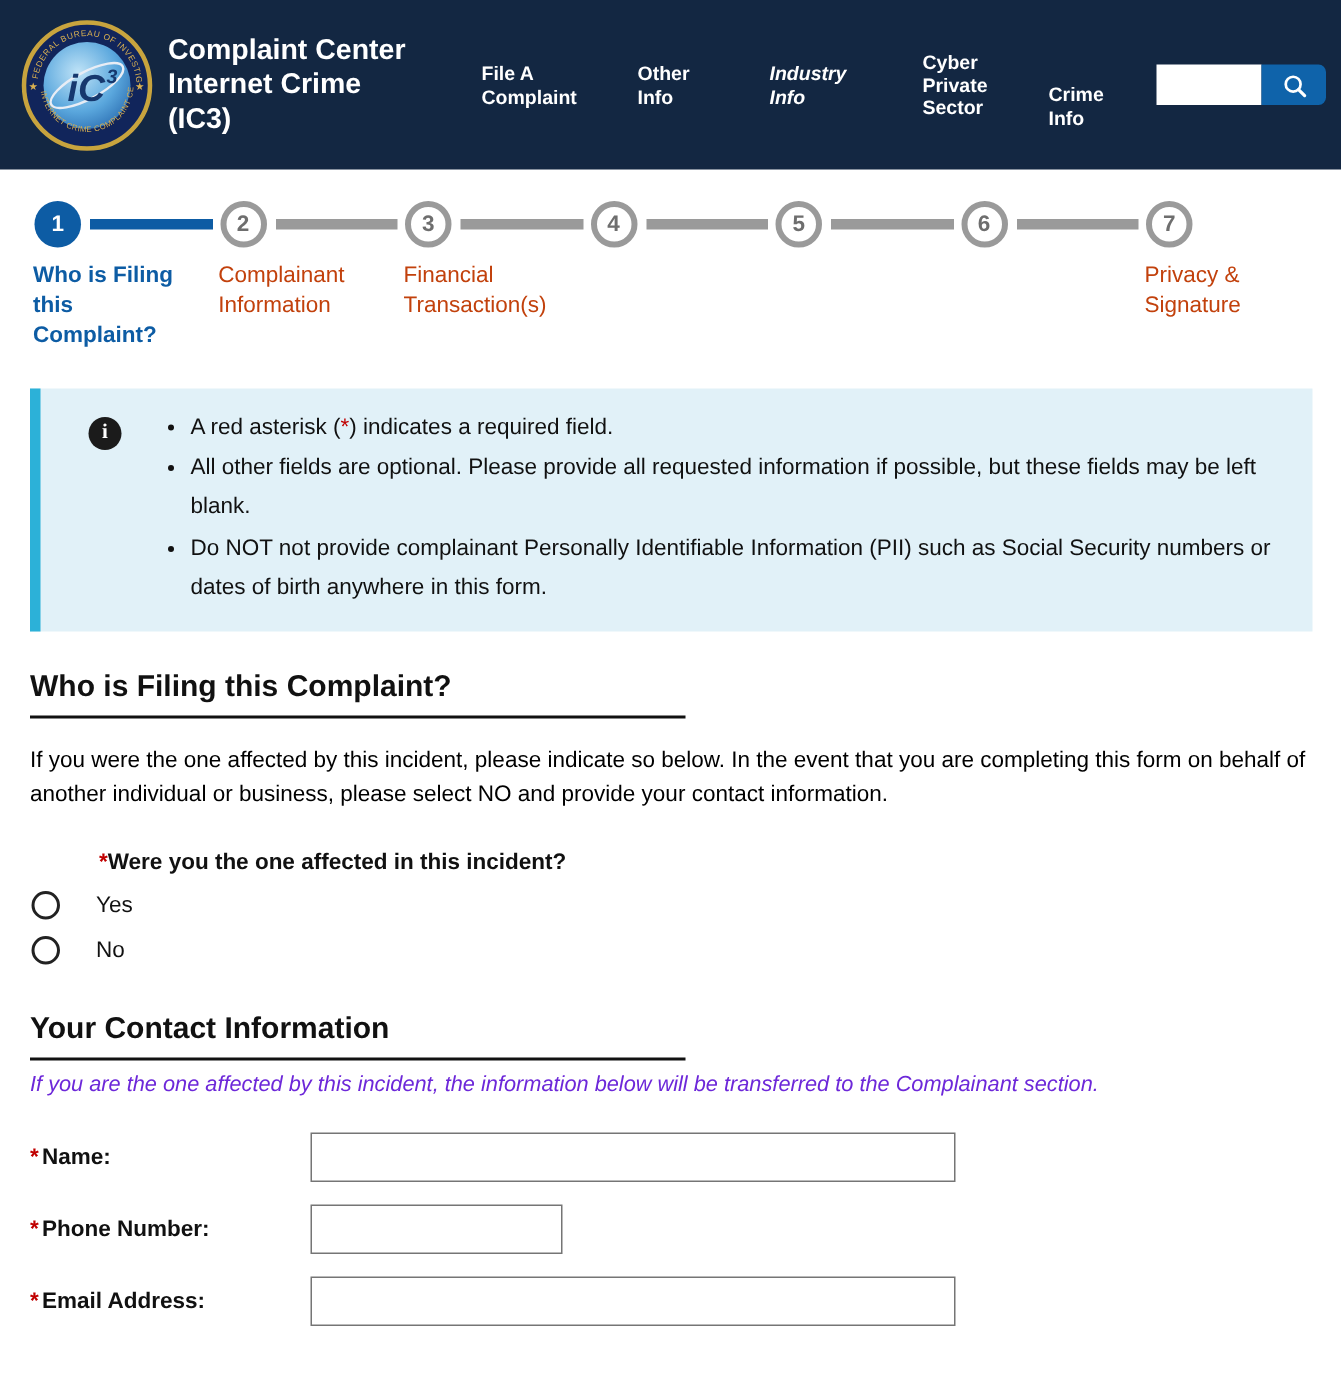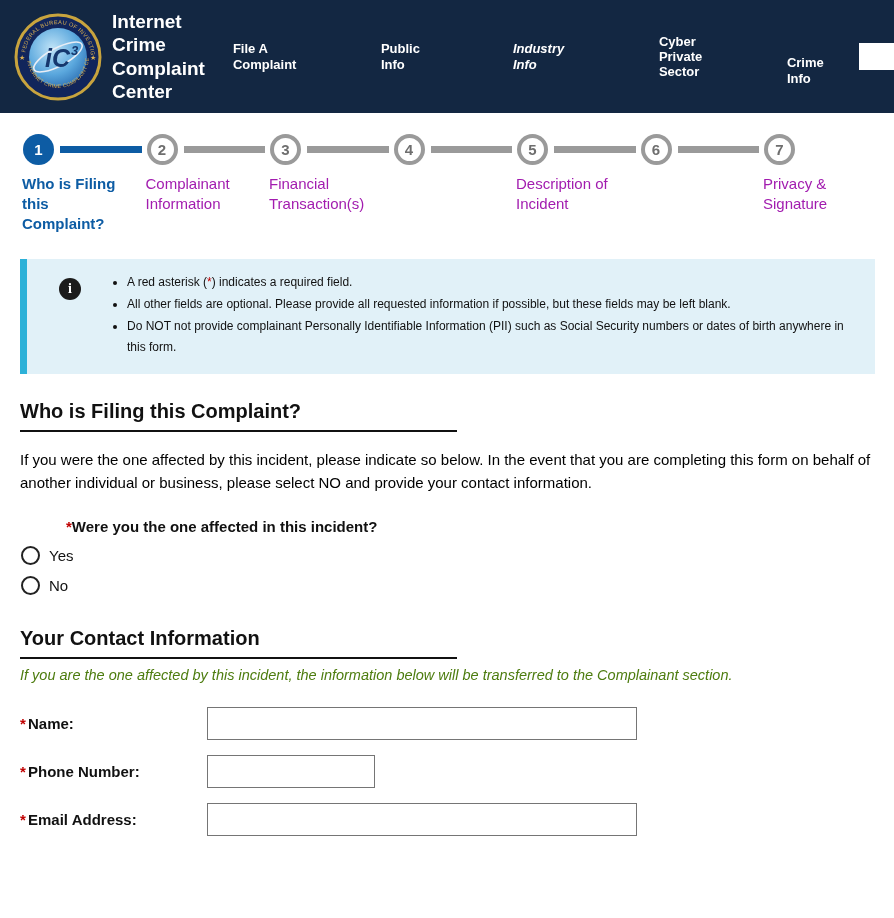--- a/index.html
+++ b/index.html
@@ -4,58 +4,58 @@
 <style>
   html,body{margin:0;padding:0;background:#fff;}
   body{font-family:"Liberation Sans",sans-serif;color:#111;width:894px;}
   .page{width:894px;}
 
   
   .hdr{background:#132742;height:113px;display:flex;align-items:center;padding:0 10px 0 14px;box-sizing:border-box;}
   .logo{width:88px;height:88px;flex:0 0 auto;}
   .hdr-title{color:#fff;font-weight:bold;font-size:19px;line-height:1.22;margin-left:10px;width:190px;}
   .hdr-title span{display:block;}
-  .nav{display:flex;align-items:center;margin-left:28px;gap:44px;}
+  .nav{display:flex;align-items:center;margin-left:28px;}
   .nav-item{color:#fff;font-weight:bold;font-size:13px;line-height:1.18;cursor:pointer;}
   .nav-item:nth-child(1){width:68px;}
   .nav-item:nth-child(2){width:48px;margin-left:36px;}
   .nav-item:nth-child(3){width:60px;margin-left:40px;font-style:italic;}
   .nav-item:nth-child(4){width:54px;margin-left:42px;}
   .nav-item:nth-child(5){width:44px;margin-left:30px;margin-top:28px;}
   .search{display:flex;margin-left:28px;}
   .search input{width:70px;height:27px;border:none;padding:0 6px;font-size:13px;box-sizing:border-box;outline:none;}
   .search button{width:43px;height:27px;background:#0f63aa;border:none;border-radius:0 5px 5px 0;cursor:pointer;display:flex;align-items:center;justify-content:center;}
 
   
   .stepper{display:flex;padding:21px 0 0 23px;}
   .step{width:123.5px;position:relative;flex:0 0 auto;}
   .step:last-child{width:104px;}
   .circle{width:31px;height:31px;border-radius:50%;box-sizing:border-box;display:flex;align-items:center;justify-content:center;font-weight:bold;font-size:15px;background:#fff;border:4px solid #9a9a9a;color:#6e6e6e;}
   .step.active .circle{background:#0d5ca4;border:none;color:#fff;}
   .connector{position:absolute;top:12px;left:37px;right:5px;height:7px;background:#9a9a9a;}
   .step.active .connector{background:#0d5ca4;}
-  .step-label{margin:9px 0 0 -1px;font-size:15px;line-height:1.33;color:#a21caf;width:104px;}
+  .step-label{margin:9px 0 0 -1px;font-size:15px;line-height:1.33;color:#c2410c;width:104px;}
   .step.active .step-label{color:#0d5ca4;font-weight:bold;}
 
   
   .info-box{margin:25px 19px 0 20px;background:#e1f1f8;border-left:7px solid #2cb1d8;display:flex;padding:13px 18px 15px 0;}
   .info-icon{width:22px;height:22px;border-radius:50%;background:#1b1b1b;color:#fff;font-weight:bold;font-size:14px;display:flex;align-items:center;justify-content:center;margin:6px 0 0 32px;flex:0 0 auto;font-family:"Liberation Serif",serif;}
   .info-box ul{margin:0 0 0 26px;padding-left:20px;}
-  .info-box li{font-size:12px;line-height:1.75;color:#111;margin-bottom:1px;}
+  .info-box li{font-size:15px;line-height:1.75;color:#111;margin-bottom:1px;}
   .req-red{color:#c00000;}
 
   
   .main{margin:0 20px;}
   h2{font-size:20px;color:#111;margin:26px 0 0;padding-bottom:7px;border-bottom:2px solid #111;width:437px;font-weight:bold;}
   .intro{margin:16px 0 0;font-size:15px;line-height:1.55;color:#000000;max-width:854px;}
   .question{margin-top:24px;font-weight:bold;font-size:15px;margin-left:46px;}
   .radio-row{display:flex;align-items:center;margin:11px 0 0 1px;cursor:pointer;width:90px;}
   .radio-circle{width:19px;height:19px;border:2px solid #222;border-radius:50%;box-sizing:border-box;background:#fff;flex:0 0 auto;}
-  .radio-text{font-size:15px;margin-left:9px;color:#111;}
-  .note{font-style:italic;font-size:14.5px;color:#4d7c0f;margin-top:8px;}
+  .radio-text{font-size:15px;margin-left:24px;color:#111;}
+  .note{font-style:italic;font-size:14.5px;color:#6d28d9;margin-top:8px;}
   .form{margin-top:24px;}
   .field-row{display:flex;align-items:center;margin-bottom:15px;}
   .field-label{width:187px;font-size:15px;font-weight:bold;color:#111;display:flex;flex:0 0 auto;}
   .req-mark{color:#c00000;width:8px;flex:0 0 auto;}
   .req-mark.hidden{visibility:hidden;}
   .txt{height:33px;border:1px solid #757575;font-size:15px;padding:0 8px;box-sizing:border-box;outline:none;font-family:"Liberation Sans",sans-serif;}
   .txt.wide{width:430px;}
   .txt.short{width:168px;}
   .input-wrap{position:relative;width:430px;}
   .input-wrap .txt{width:100%;}
@@ -83,26 +83,27 @@
       <text font-size="5.6" fill="#d9b051" letter-spacing="0.4"><textPath href="#arcTop" startOffset="4%">FEDERAL BUREAU OF INVESTIGATION</textPath></text>
       <path id="arcBot" d="M 13,44 A 31,31 0 0 0 75,44" fill="none"></path>
       <text font-size="5.2" fill="#d9b051" letter-spacing="0.3"><textPath href="#arcBot" startOffset="4%">INTERNET CRIME COMPLAINT CENTER</textPath></text>
       <text x="5" y="47" font-size="7" fill="#d9b051">★</text>
       <text x="76" y="47" font-size="7" fill="#d9b051">★</text>
       <ellipse cx="44" cy="44" rx="27" ry="9" fill="none" stroke="#e8edf5" stroke-width="1.6" transform="rotate(-28 44 44)"></ellipse>
       <text x="31" y="54" font-size="25" font-style="italic" font-weight="bold" fill="#16386e">iC</text>
       <text x="57" y="42" font-size="13" font-style="italic" font-weight="bold" fill="#16386e">3</text>
     </svg>
     <div class="hdr-title">
+      <span>Complaint Center</span>
       <span>Internet Crime</span>
-      <span>Complaint Center</span>
+      <span>(IC3)</span>
     </div>
     <div class="nav">
       <div class="nav-item">File A Complaint</div>
-      <div class="nav-item">Public Info</div>
+      <div class="nav-item">Other Info</div>
       <div class="nav-item">Industry Info</div>
       <div class="nav-item">Cyber Private Sector</div>
       <div class="nav-item">Crime Info</div>
     </div>
     <div class="search">
       <input type="text" value="" style="">
       <button>
         <svg width="18" height="18" viewBox="0 0 20 20">
           <circle cx="9" cy="9" r="5.5" fill="none" stroke="#fff" stroke-width="2"></circle>
           <line x1="13" y1="13" x2="17.5" y2="17.5" stroke="#fff" stroke-width="2.4" stroke-linecap="round"></line>
@@ -127,21 +128,20 @@
       <div class="connector"></div>
       <div class="step-label">Financial Transaction(s)</div>
     </div>
     <div class="step">
       <div class="circle">4</div>
       <div class="connector"></div>
     </div>
     <div class="step">
       <div class="circle">5</div>
       <div class="connector"></div>
-      <div class="step-label">Description of Incident</div>
     </div>
     <div class="step">
       <div class="circle">6</div>
       <div class="connector"></div>
     </div>
     <div class="step">
       <div class="circle">7</div>
       <div class="step-label">Privacy &amp; Signature</div>
     </div>
   </div>

